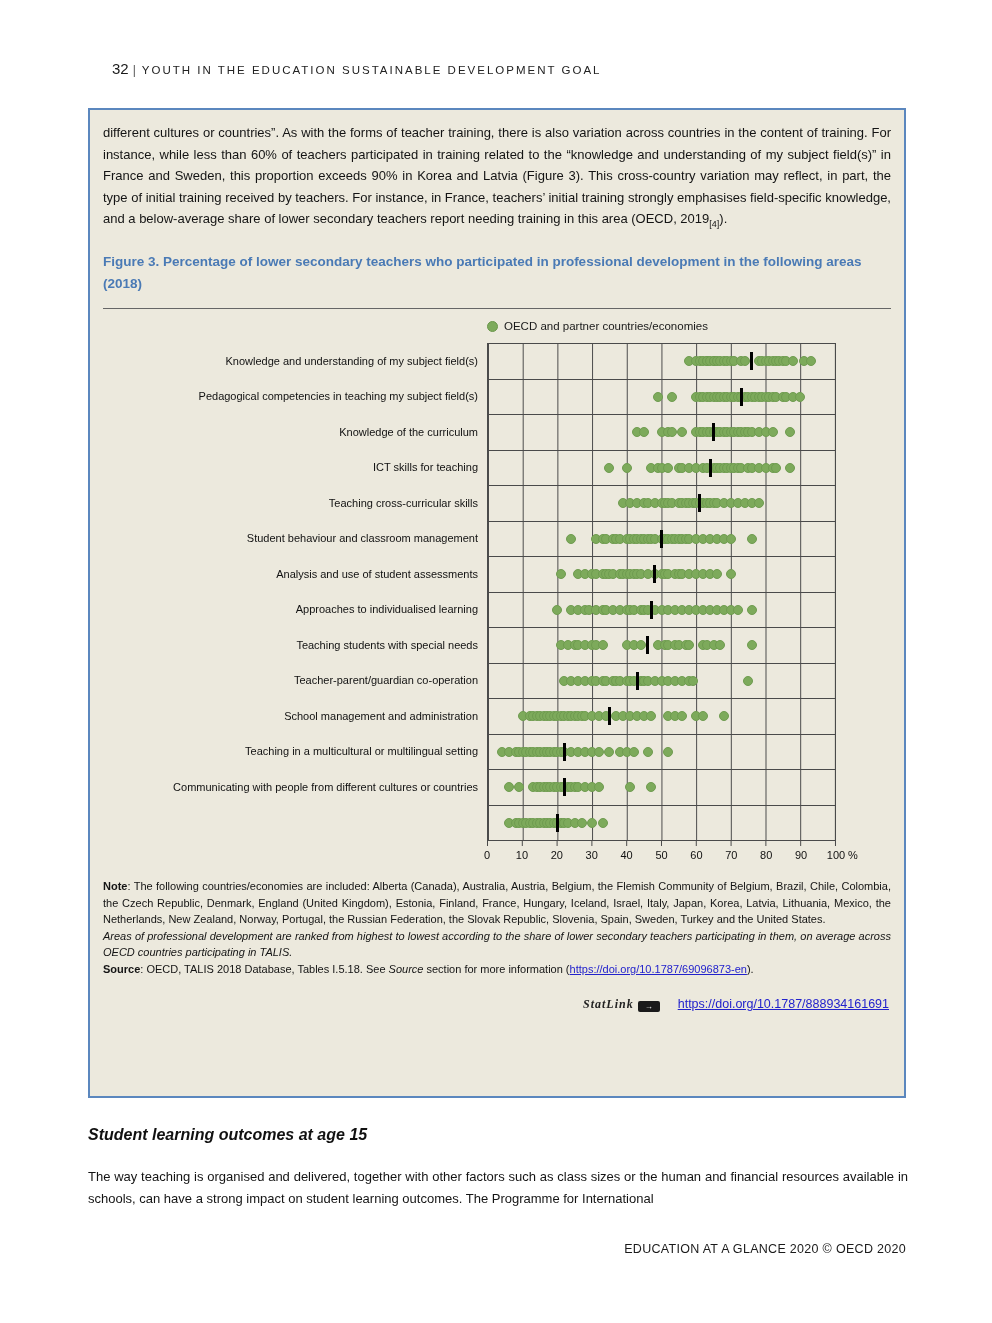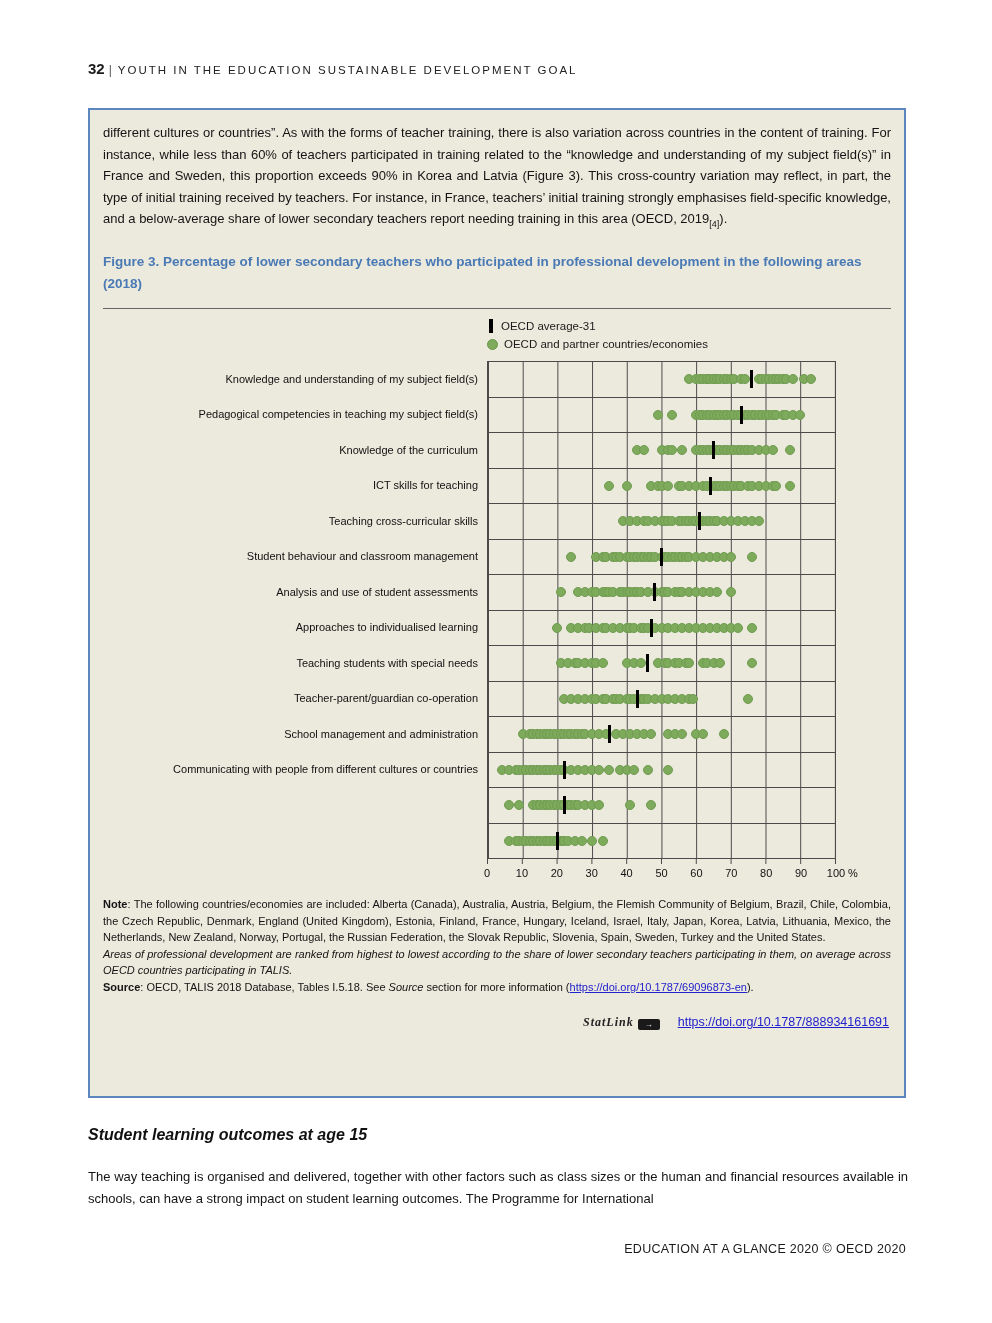--- a/index.html
+++ b/index.html
@@ -3,21 +3,21 @@
 <meta charset="utf-8">
 <style>
   * { margin:0; padding:0; box-sizing:border-box; }
   html,body { width:992px; }
   body {
     position:relative; width:992px; height:1323px; background:#ffffff;
     font-family:"Liberation Sans", sans-serif; color:#1a1a1a;
   }
   
   .page-header { position:absolute; left:88px; top:60px; width:820px; font-size:12px; }
-  .page-header .pgnum { font-weight:bold; font-size:15px; }
+  .page-header .pgnum { font-weight:normal; font-size:15px;margin-left:24px; }
   .page-header .sep { color:#555; margin:0 6px 0 4px; font-weight:300; }
   .page-header .htitle { font-size:11.5px; letter-spacing:2px; color:#222; }
   
   .frame {
     position:absolute; left:88px; top:108px; width:818px; height:990px;
     background:#ece9dd; border:2px solid #5b87be; padding:12px 13px 8px 13px;
   }
   .intro { font-size:13px; line-height:21.5px; text-align:justify; color:#141414; }
   .intro sub { font-size:9px; }
   .fig-title { margin-top:16px; font-size:13.5px; font-weight:bold; color:#4a7ab5; line-height:22px; text-align:left; }
@@ -91,43 +91,40 @@
 
 <div class="frame">
 
   <p class="intro"><span>different cultures or countries”. As with the forms of teacher training, there is also variation across countries in the content of training. For instance, while less than 60% of teachers participated in training related to the “knowledge and understanding of my subject field(s)” in France and Sweden, this proportion exceeds 90% in Korea and Latvia (Figure 3). This cross-country variation may reflect, in part, the type of initial training received by teachers. For instance, in France, teachers’ initial training strongly emphasises field-specific knowledge, and a below-average share of lower secondary teachers report needing training in this area (OECD, 2019</span><sub>[4]</sub><span>).</span></p>
 
   <h2 class="fig-title">Figure 3. Percentage of lower secondary teachers who participated in professional development in the following areas (2018)</h2>
 
   <hr class="title-rule">
 
   <div class="legend">
-    <div class="legend-item">
-      <span class="lg-bar"></span>
-      <span>OECD average-31</span>
-    </div>
     <div class="legend-item">
       <span class="lg-dot"></span>
       <span>OECD and partner countries/economies</span>
     </div>
   </div>
 
   <div class="chart">
     <div class="cat-col" id="cat-col">
         <div class="cat-label">Knowledge and understanding of my subject field(s)</div>
         <div class="cat-label">Pedagogical competencies in teaching my subject field(s)</div>
         <div class="cat-label">Knowledge of the curriculum</div>
         <div class="cat-label">ICT skills for teaching</div>
         <div class="cat-label">Teaching cross-curricular skills</div>
         <div class="cat-label">Student behaviour and classroom management</div>
         <div class="cat-label">Analysis and use of student assessments</div>
         <div class="cat-label">Approaches to individualised learning</div>
         <div class="cat-label">Teaching students with special needs</div>
         <div class="cat-label">Teacher-parent/guardian co-operation</div>
         <div class="cat-label">School management and administration</div>
+        <div class="cat-label">Teaching in a multicultural or multilingual setting</div>
         <div class="cat-label">Communicating with people from different cultures or countries</div>
       </div>
     <div class="plot" id="plot">
         <div class="plot-row">
           <span class="dot" style="left: calc(58% - 5px);"></span>
           <span class="dot" style="left: calc(60% - 5px);"></span>
           <span class="dot" style="left: calc(61% - 5px);"></span>
           <span class="dot" style="left: calc(62% - 5px);"></span>
           <span class="dot" style="left: calc(63% - 5px);"></span>
           <span class="dot" style="left: calc(63% - 5px);"></span>

